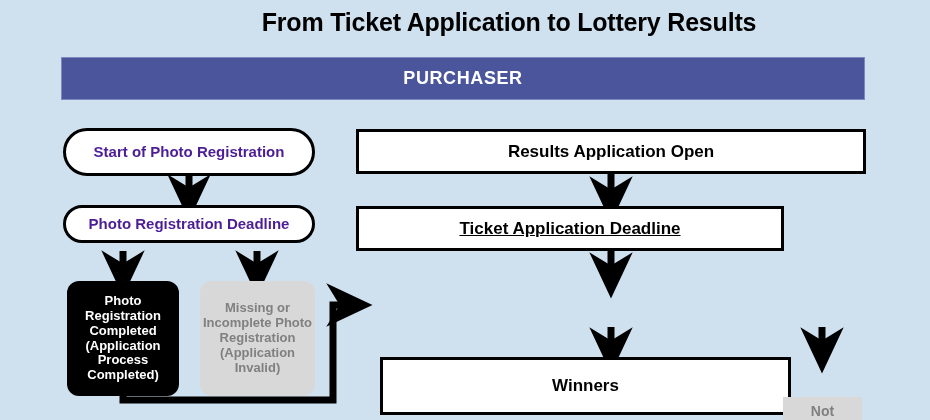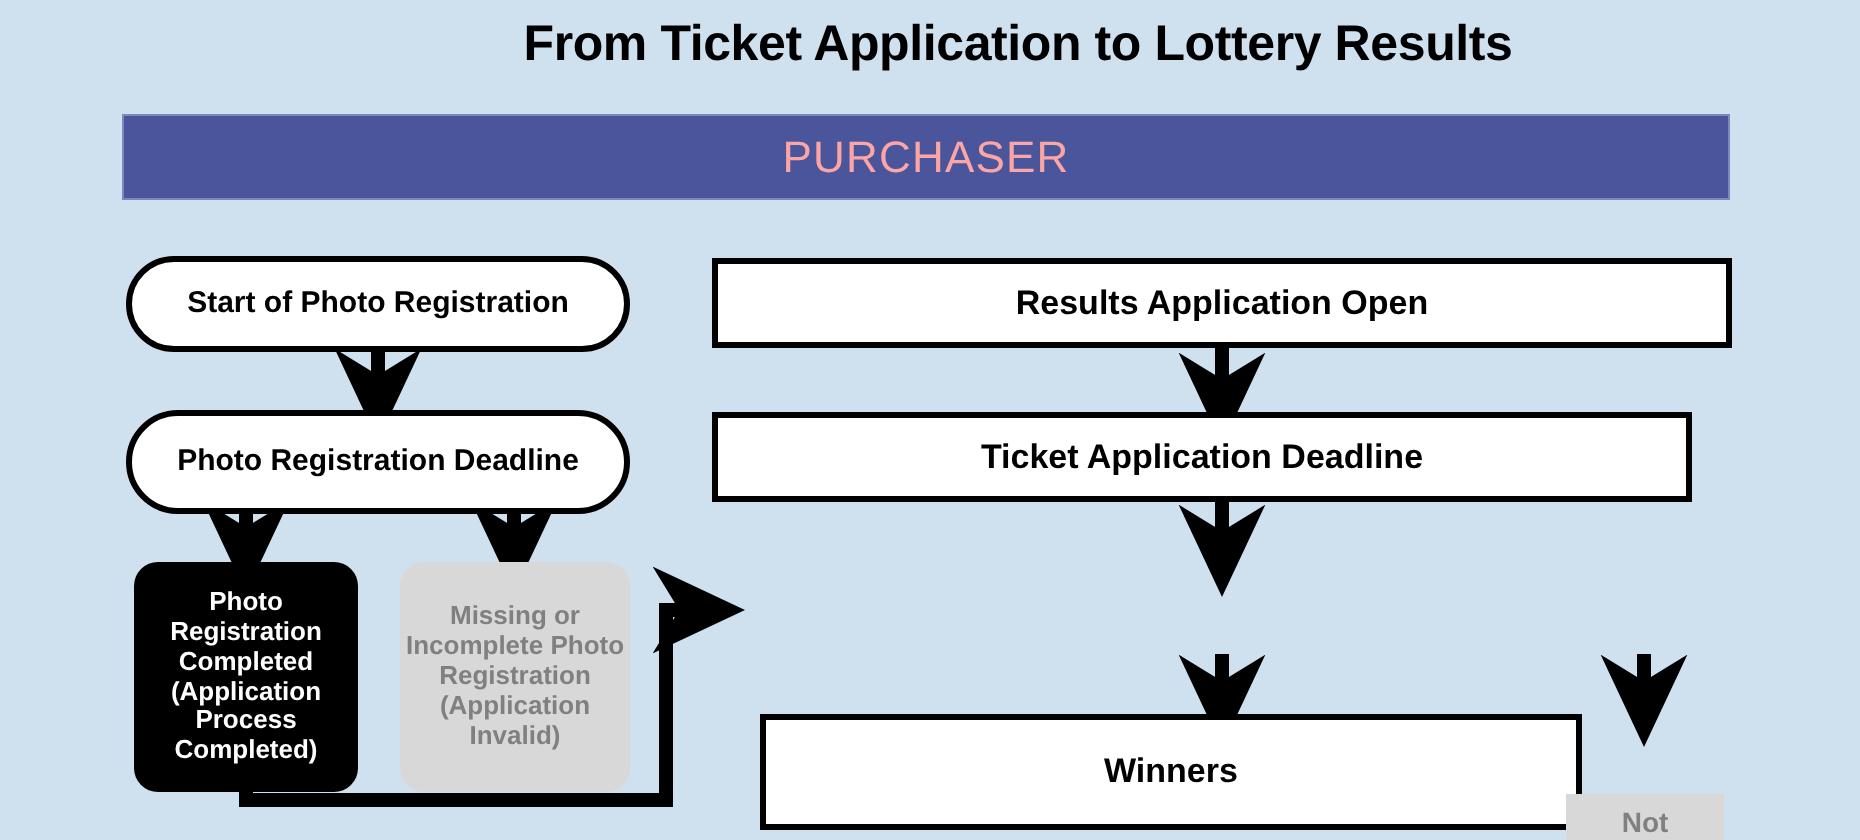--- a/index.html
+++ b/index.html
@@ -42,42 +42,42 @@
     width: 804px;
     height: 43px;
     background: #4a559c;
     border: 1px solid #7f88bd;
     box-sizing: border-box;
     display: flex;
     align-items: center;
     justify-content: center;
   }
   #lane-header .lane-label {
-    color: #fca5a5;
-    font-size: 22px;
-    font-weight: normal;
+    color: #ffffff;
+    font-size: 18px;
+    font-weight: bold;
     letter-spacing: 0.6px;
   }
 
   
   .node {
     position: absolute;
     box-sizing: border-box;
     display: flex;
     align-items: center;
     justify-content: center;
     text-align: center;
     font-weight: bold;
     line-height: 1.15;
   }
   .node-pill {
     background: #ffffff;
     border: 3px solid #000000;
     border-radius: 999px;
-    color: #000000;
+    color: #4c1d95;
     font-size: 15px;
   }
   .node-rect {
     background: #ffffff;
     border: 3px solid #000000;
     color: #000000;
     font-size: 17px;
   }
   .node-black {
     background: #000000;
@@ -157,37 +157,37 @@
 
     <g>
       <line x1="822" y1="327" x2="822" y2="349" stroke="#000000" stroke-width="7" marker-end="url(#arrowhead)"></line>
     </g>
   </svg>
 
   <div class="node node-pill" style="left:63px; top:128px; width:252px; height:48px;">
     <span>Start of Photo Registration</span>
   </div>
 
-  <div class="node node-pill" style="left:63px; top:205px; width:252px; height:52px;align-items:center;">
+  <div class="node node-pill" style="left:63px; top:205px; width:252px; height:38px;align-items:center;">
     <span>Photo Registration Deadline</span>
   </div>
 
   <div class="node node-black" style="left:67px; top:281px; width:112px; height:115px;">
     <span>Photo Registration Completed (Application Process Completed)</span>
   </div>
 
   <div class="node node-gray" style="left:200px; top:281px; width:115px; height:115px;">
     <span>Missing or Incomplete Photo Registration (Application Invalid)</span>
   </div>
 
   <div class="node node-rect" style="left:356px; top:129px; width:510px; height:45px;">
     <span>Results Application Open</span>
   </div>
 
-  <div class="node node-rect" style="left:356px; top:206px; width:490px; height:45px;">
+  <div class="node node-rect" style="left:356px; top:206px; width:428px; height:45px;text-decoration:underline;">
     <span>Ticket Application Deadline</span>
   </div>
 
 
   <div class="node node-rect" style="left:356px; top:357px; width:411px; height:58px;margin-left:24px;">
     <span>Winners</span>
   </div>
 
   <div class="node node-gray-sm" style="left:783px; top:357px; width:79px; height:45px;margin-top:40px;">
     <span>Not Selected</span>

